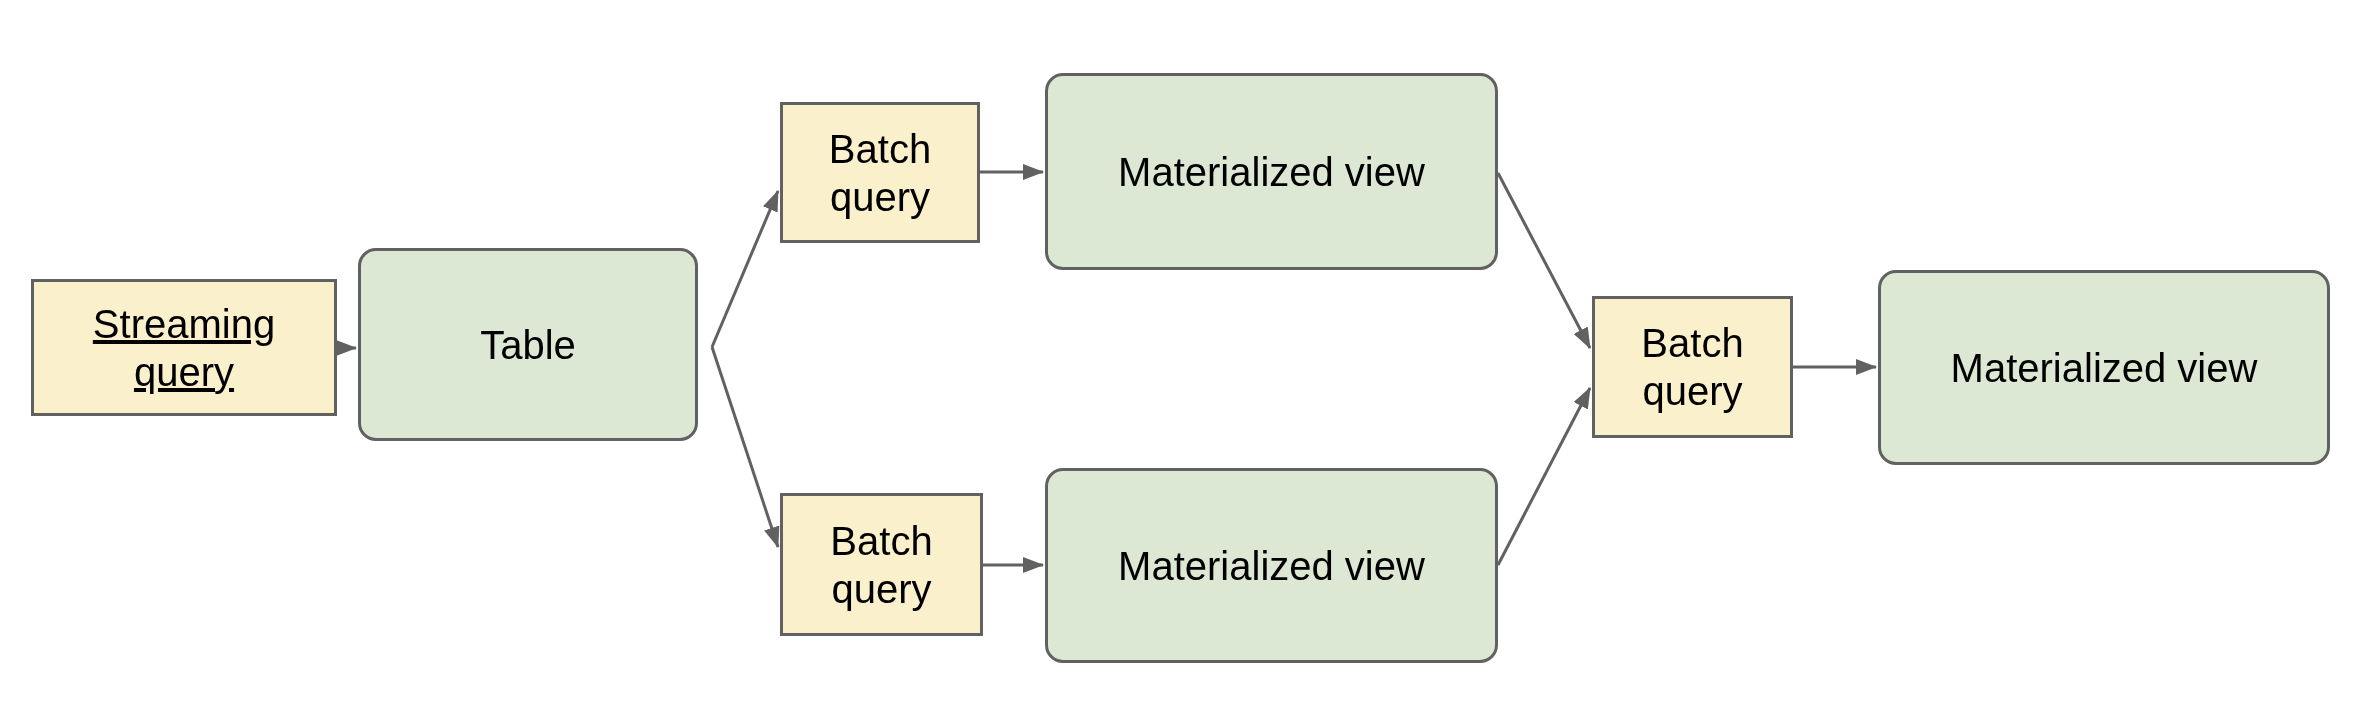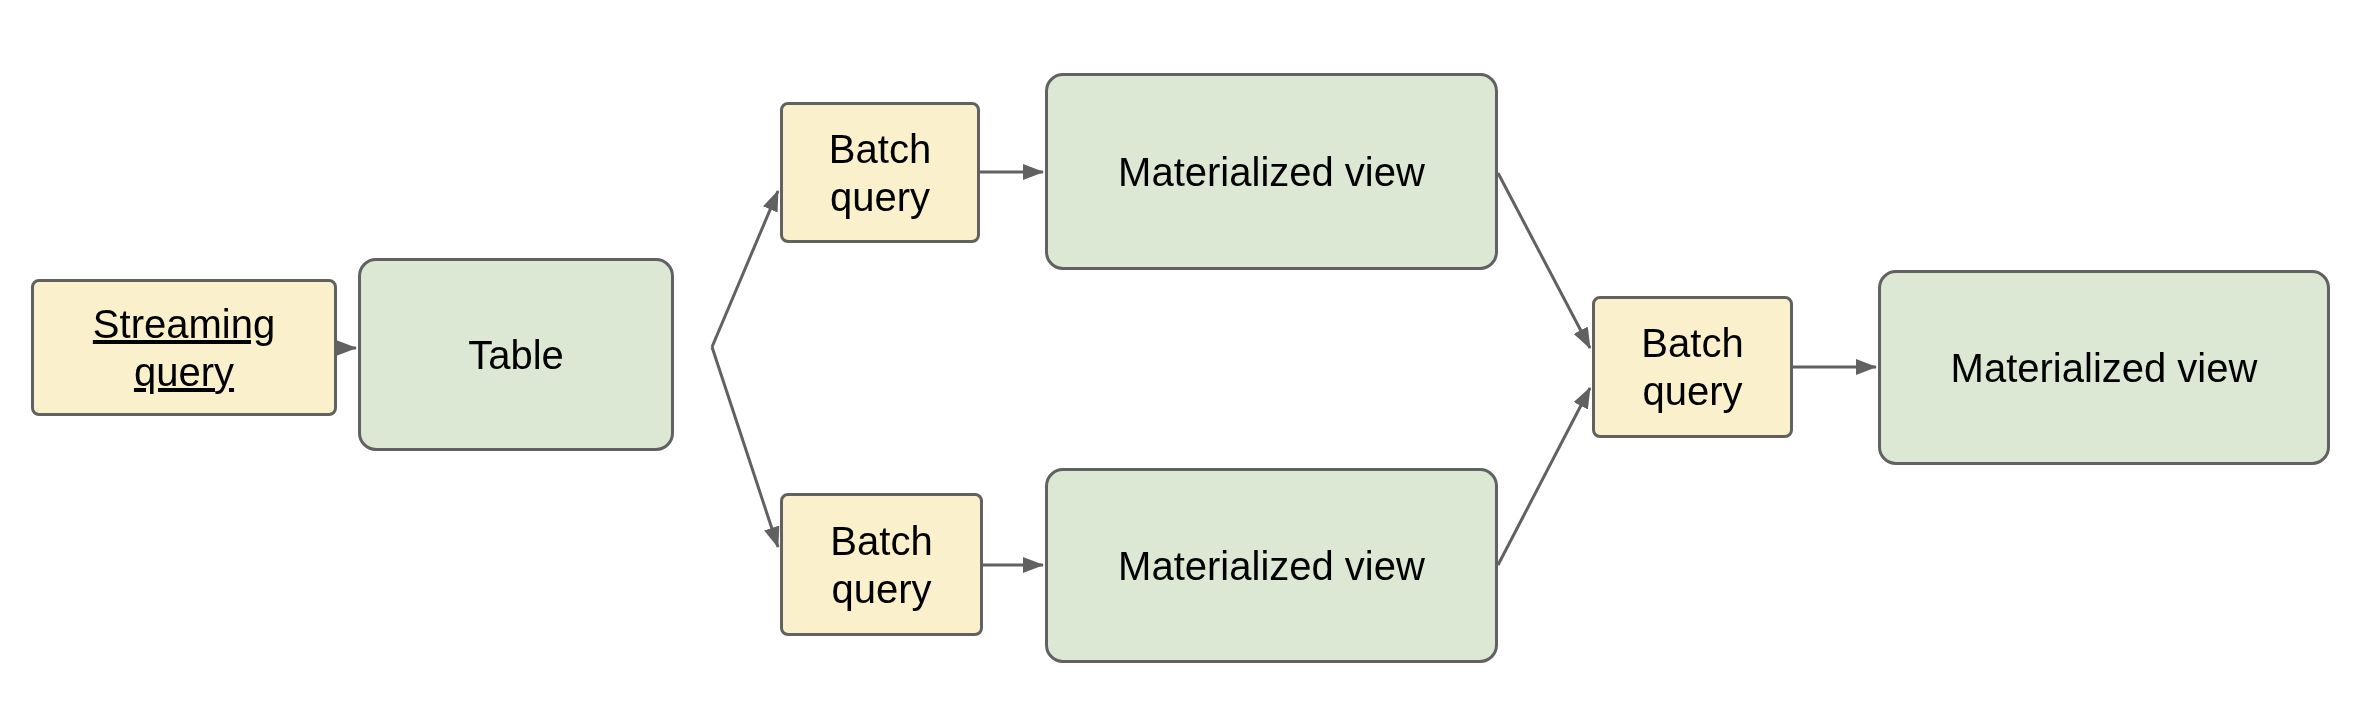--- a/index.html
+++ b/index.html
@@ -43,21 +43,21 @@
     justify-content: center;
     text-align: center;
     border: 3px solid var(--box-border);
     color: var(--label-text);
     font-size: 40px;
     line-height: 48px;
     padding: 2px 6px;
   }
   .node.query {
     background: var(--query-box-fill);
-    border-radius: 8px;
+    border-radius: 0;
     text-align: center;
   }
   .node.view {
     background: var(--view-box-fill);
     border-radius: 18px;
   }
 </style>
 </head>
 <body>
 
@@ -76,21 +76,21 @@
     <line class="edge-line" x1="983" y1="565" x2="1043" y2="565" marker-end="url(#arrowhead)"></line>
     <line class="edge-line" x1="1498" y1="173" x2="1590" y2="348" marker-end="url(#arrowhead)"></line>
     <line class="edge-line" x1="1498" y1="565" x2="1590" y2="388" marker-end="url(#arrowhead)"></line>
     <line class="edge-line" x1="1793" y1="367" x2="1876" y2="367" marker-end="url(#arrowhead)"></line>
   </svg>
 
   <div class="node query" style="left:31px; top:279px; width:306px; height:137px;text-decoration:underline;">
     <span>Streaming query</span>
   </div>
 
-  <div class="node view" style="left:358px; top:258px; width:316px; height:193px;">
+  <div class="node view" style="left:358px; top:248px; width:340px; height:193px;">
     <span>Table</span>
   </div>
 
   <div class="node query" style="left:780px; top:102px; width:200px; height:141px;">
     <span>Batch query</span>
   </div>
 
   <div class="node view" style="left:1045px; top:73px; width:453px; height:197px;">
     <span>Materialized view</span>
   </div>

